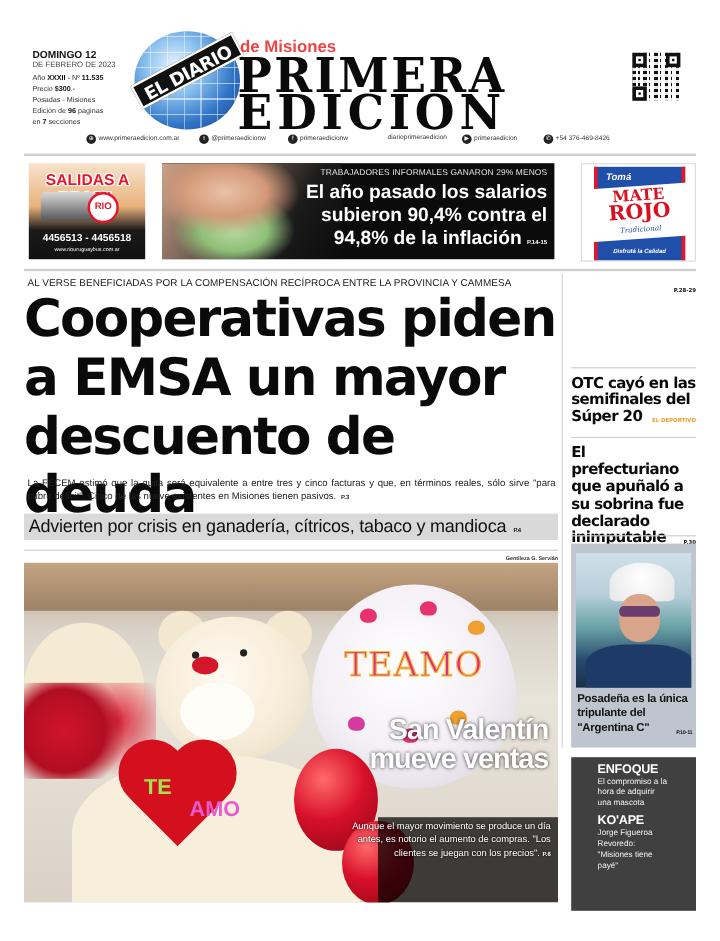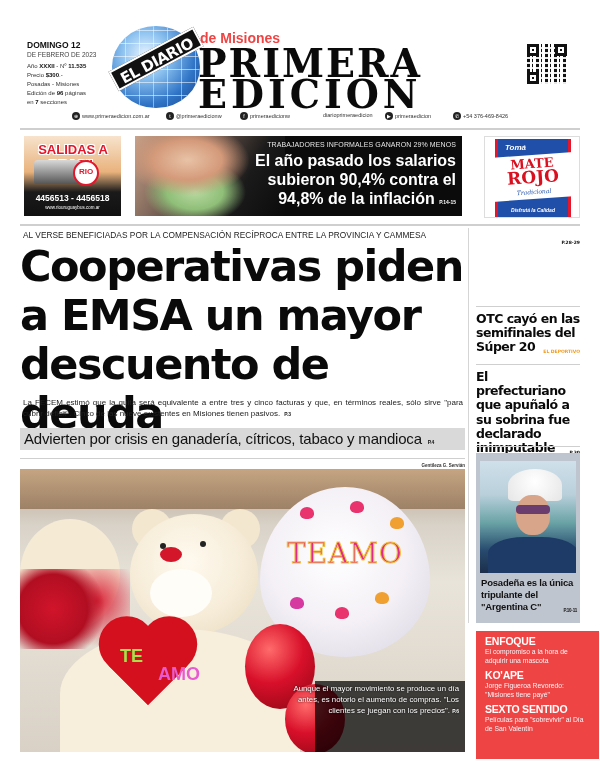--- a/index.html
+++ b/index.html
@@ -119,21 +119,21 @@
   .posadena-card { position: absolute; left: 476px; top: 453px; width: 104px; height: 170px; background: #bfc5ce; }
   .posadena-photo { position: absolute; left: 4px; top: 8px; width: 96px; height: 112px; overflow: hidden;
         background: linear-gradient(180deg, #cfe0ea 0%, #b9d0db 30%, #6aa3a6 55%, #274a6e 80%, #1c2e4a 100%); }
   .posadena-photo .helmet { position: absolute; left: 28px; top: 8px; width: 54px; height: 32px; border-radius: 50% 50% 10% 10%; background: radial-gradient(circle at 50% 40%, #ffffff, #e6e6e6); }
   .posadena-photo .face { position: absolute; left: 36px; top: 34px; width: 34px; height: 40px; border-radius: 45%; background: #d9a58a; }
   .posadena-photo .glasses { position: absolute; left: 36px; top: 44px; width: 34px; height: 9px; border-radius: 4px; background: #6a3d6e; }
   .posadena-photo .jacket { position: absolute; left: 8px; top: 76px; width: 90px; height: 40px; border-radius: 40% 40% 0 0; background: #1e3a66; }
   .posadena-text { position: absolute; left: 5px; top: 124px; width: 96px; font-weight: bold; font-size: 9.5px; line-height: 12px; color: #111; letter-spacing: -0.2px; }
   .posadena-text .page { font-size: 4.5px; float: right; margin-top: 4px; }
 
-  .sections-card { position: absolute; left: 476px; top: 631px; width: 123px; height: 128px; background: #ef4444; color: #fff; padding: 4px 9px; }
+  .sections-card { position: absolute; left: 476px; top: 631px; width: 104px; height: 128px; background: #404040; color: #fff; padding: 4px 22px; }
   .sec { margin-bottom: 4px; }
   .sec .name { font-weight: bold; font-size: 10.5px; line-height: 12px; letter-spacing: -0.2px; }
   .sec .desc { font-size: 6.8px; line-height: 9px; color: #f2f4f8; }
 </style>
 </head>
 <body>
 
 <header class="masthead">
   <div class="dateblock">
     <div class="day">DOMINGO 12</div>
@@ -244,20 +244,21 @@
     <div class="mini-heart" style="left:90px;top:14px"></div>
     <div class="mini-heart" style="left:130px;top:30px;background:#f0a030"></div>
     <div class="mini-heart" style="left:30px;top:110px;background:#d63aa0"></div>
     <div class="mini-heart" style="left:75px;top:120px"></div>
     <div class="mini-heart" style="left:115px;top:105px;background:#f0a030"></div>
     <div class="teamo">TEAMO</div>
   </div>
   <div class="red-balloon" style="left:225px;top:155px;width:70px;height:85px"></div>
   <div class="red-balloon" style="left:265px;top:215px;width:60px;height:70px"></div>
   <div class="vcaption-bg"></div>
+  <div class="vtitle">San Valentín mueve ventas</div>
   <div class="vdeck"><span>Aunque el mayor movimiento se produce un día antes, es notorio el aumento de compras. "Los clientes se juegan con los precios".</span> <span class="page">P.6</span></div>
 </div>
 
 <div class="col-divider"></div>
 
 <div class="brief brief-1">
   <span class="page brief-pg-right">P.28-29</span>
 </div>
 <div class="brief-rule" style="top:306px"></div>
 
@@ -288,17 +289,13 @@
 
 <div class="sections-card">
   <div class="sec">
     <div class="name">ENFOQUE</div>
     <div class="desc">El compromiso a la hora de adquirir una mascota</div>
   </div>
   <div class="sec">
     <div class="name">KO'APE</div>
     <div class="desc">Jorge Figueroa Revoredo: "Misiones tiene payé"</div>
   </div>
-  <div class="sec">
-    <div class="name">SEXTO SENTIDO</div>
-    <div class="desc">Películas para "sobrevivir" al Día de San Valentín</div>
-  </div>
 </div>
 
 </body></html>

